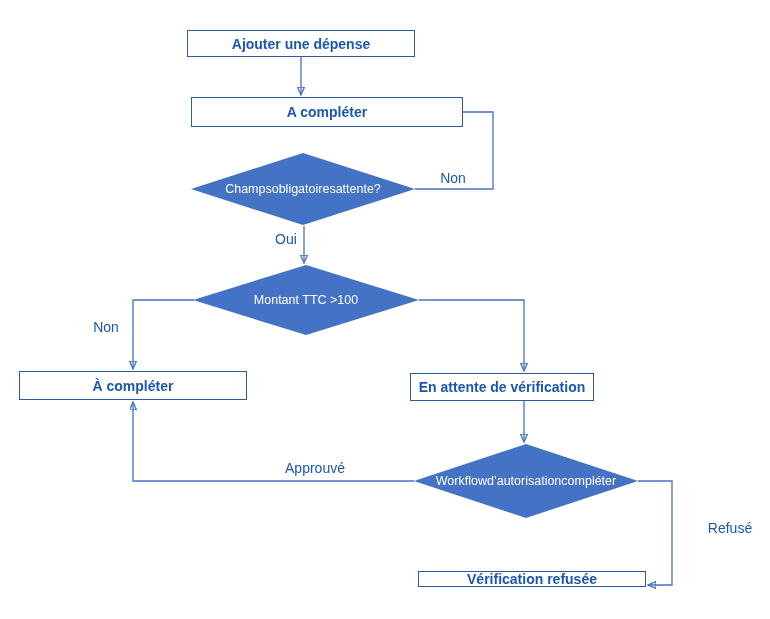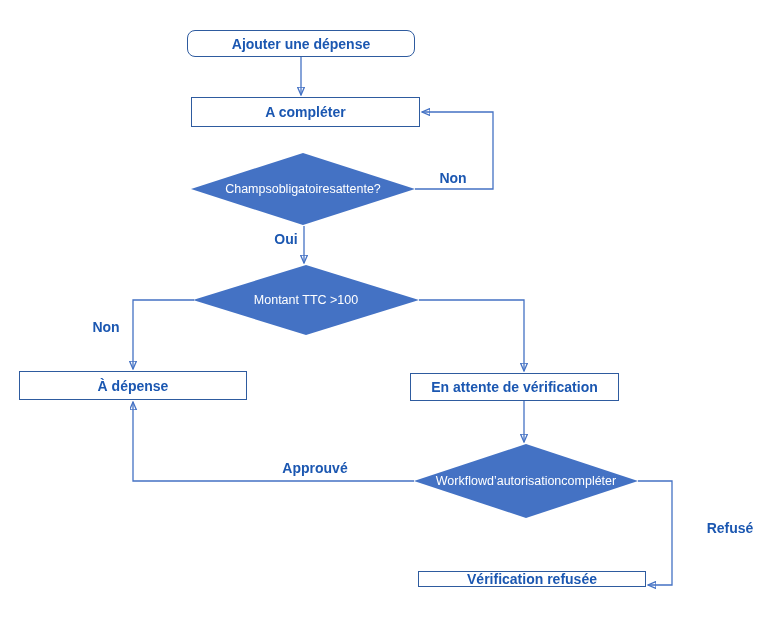--- a/index.html
+++ b/index.html
@@ -39,21 +39,21 @@
     display:flex;align-items:center;justify-content:center;
     color:var(--decision-text);
     font-size:12.5px;font-weight:normal;
     text-align:center;
   }
   .decision .line{display:block;line-height:16px;}
   .edge-label{
     position:absolute;
     transform:translate(-50%,-50%);
     color:var(--edge-label-text);
-    font-weight:bold;font-size:14px;
+    font-weight:normal;font-size:14px;
     white-space:nowrap;
   }
 </style>
 </head>
 <body>
 
 <div class="canvas">
 
   <svg class="connectors" viewBox="0 0 770 619" xmlns="http://www.w3.org/2000/svg">
     <defs>
@@ -64,38 +64,38 @@
     <path d="M301,57 L301,95" marker-end="url(#arrowhead)"></path>
     <path d="M415,189 L493,189 L493,112 L422,112" marker-end="url(#arrowhead)"></path>
     <path d="M304,226 L304,263" marker-end="url(#arrowhead)"></path>
     <path d="M194,300 L133,300 L133,369" marker-end="url(#arrowhead)"></path>
     <path d="M419,300 L524,300 L524,371" marker-end="url(#arrowhead)"></path>
     <path d="M524,401 L524,442" marker-end="url(#arrowhead)"></path>
     <path d="M414,481 L133,481 L133,402" marker-end="url(#arrowhead)"></path>
     <path d="M638,481 L672,481 L672,585 L648,585" marker-end="url(#arrowhead)"></path>
   </svg>
 
-  <div class="node" style="left:187px;top:30px;width:228px;height:27px;border-radius:8px;">Ajouter une dépense</div>
+  <div class="node" style="left:187px;top:30px;width:228px;height:27px;">Ajouter une dépense</div>
 
-  <div class="node" style="left:191px;top:97px;width:229px;height:30px;">A compléter</div>
+  <div class="node" style="left:191px;top:97px;width:272px;height:30px;">A compléter</div>
 
   <div class="decision" style="left:191px;top:153px;width:224px;height:72px;">
     <div class="line">Champs</div>
     <div class="line">obligatoires</div>
     <div class="line">attente?</div>
   </div>
 
   <div class="decision" style="left:193px;top:265px;width:226px;height:70px;">
     <div class="line">Montant TTC &gt;</div>
     <div class="line">100</div>
   </div>
 
-  <div class="node" style="left:19px;top:371px;width:228px;height:29px;">À dépense</div>
+  <div class="node" style="left:19px;top:371px;width:228px;height:29px;">À compléter</div>
 
-  <div class="node" style="left:410px;top:373px;width:209px;height:28px;">En attente de vérification</div>
+  <div class="node" style="left:410px;top:373px;width:184px;height:28px;">En attente de vérification</div>
 
   <div class="decision" style="left:414px;top:444px;width:224px;height:74px;">
     <div class="line">Workflow</div>
     <div class="line">d’autorisation</div>
     <div class="line">compléter</div>
   </div>
 
   <div class="node" style="left:418px;top:571px;width:228px;height:16px;">Vérification refusée</div>
 
   <div class="edge-label" style="left:453px;top:178px;">Non</div>

